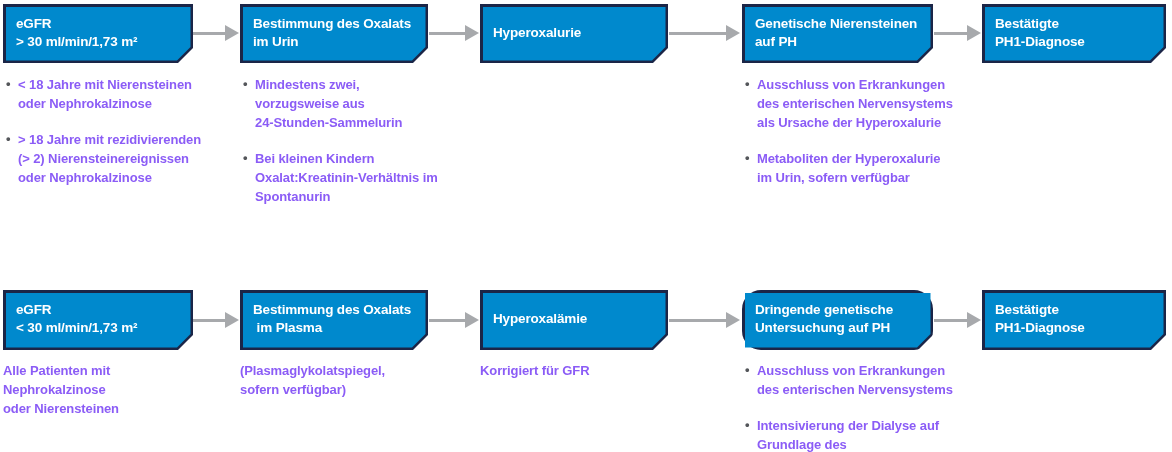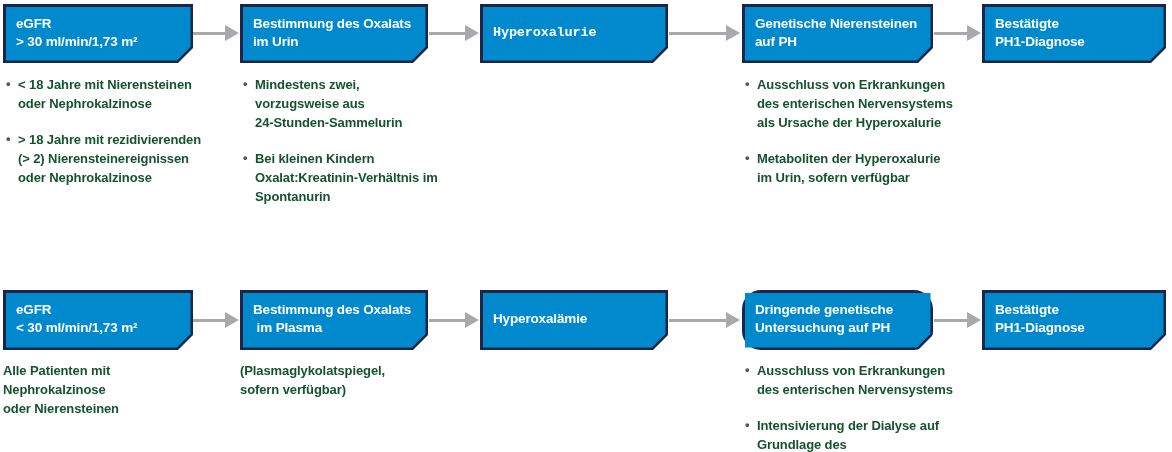--- a/index.html
+++ b/index.html
@@ -40,21 +40,21 @@
     font-weight:700;
     line-height:18px;
     letter-spacing:-0.15px;
     white-space:pre-wrap;
   }
 
   
   .notes {
     position:absolute;
     list-style:none;
-    color:#14532d;
+    color:#8b5cf6;
     font-size:13px;
     font-weight:700;
     line-height:19px;
     letter-spacing:-0.1px;
   }
   .notes li {
     position:relative;
     padding-left:15px;
     margin-bottom:17px;
     white-space:pre-wrap;
@@ -99,21 +99,21 @@
 &gt; 30 ml/min/1,73 m²</span>
   </div>
   <span class="arrow" style="left:193px; top:25px; width:46px;"></span>
 
   <div class="box r1" style="left:240px; top:4px; width:188px;">
     <span class="box-title">Bestimmung des Oxalats
 im Urin</span>
   </div>
   <span class="arrow" style="left:429px; top:25px; width:50px;"></span>
 
-  <div class="box r1" style="left:480px; top:4px; width:188px;font-family:Liberation Mono, monospace;">
+  <div class="box r1" style="left:480px; top:4px; width:188px;">
     <span class="box-title">Hyperoxalurie</span>
   </div>
   <span class="arrow" style="left:669px; top:25px; width:71px;"></span>
 
   <div class="box r1" style="left:742px; top:4px; width:191px;">
     <span class="box-title">Genetische Nierensteinen
 auf PH</span>
   </div>
   <span class="arrow" style="left:934px; top:25px; width:47px;"></span>
 
@@ -179,20 +179,23 @@
     <li>(Plasmaglykolatspiegel,
 sofern verfügbar)</li>
   </ul>
 
   <ul class="notes plain" style="left:3px; top:361px; width:230px;">
     <li>Alle Patienten mit
 Nephrokalzinose
 oder Nierensteinen</li>
   </ul>
 
+  <ul class="notes plain" style="left:480px; top:361px; width:230px;">
+    <li>Korrigiert für GFR</li>
+  </ul>
 
   <ul class="notes" style="left:742px; top:361px; width:232px;">
     <li>Ausschluss von Erkrankungen
 des enterischen Nervensystems</li>
     <li>Intensivierung der Dialyse auf
 Grundlage des
 Plasmaoxalatspiegels erwägen</li>
   </ul>
 
 </div>

